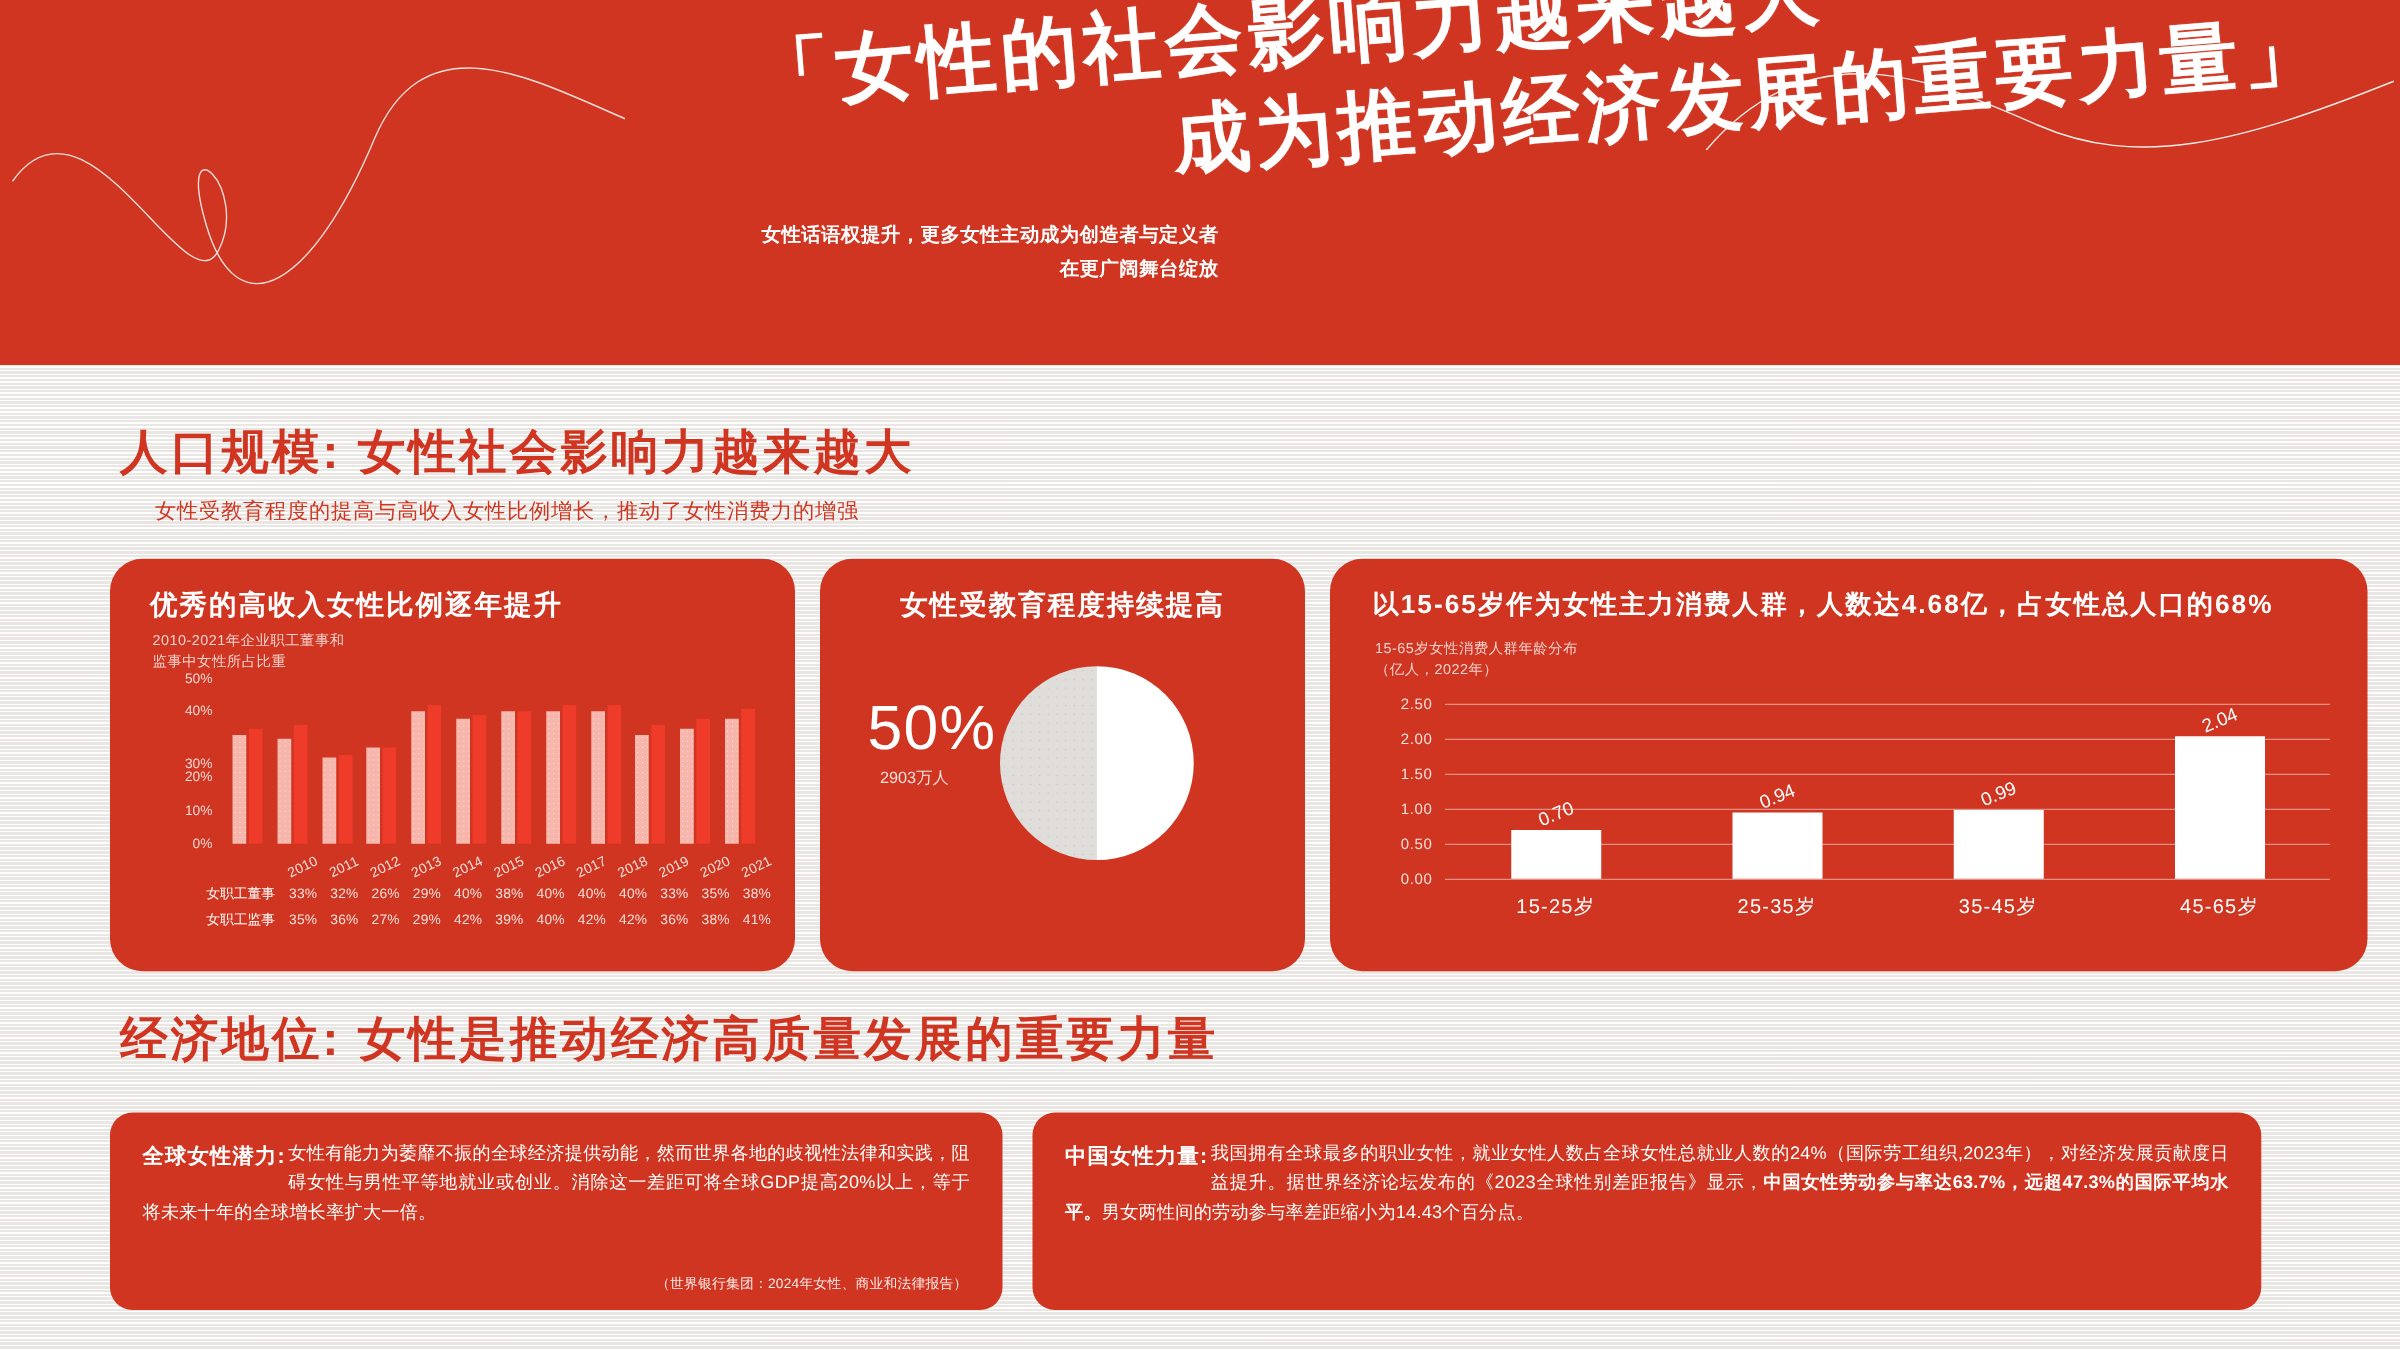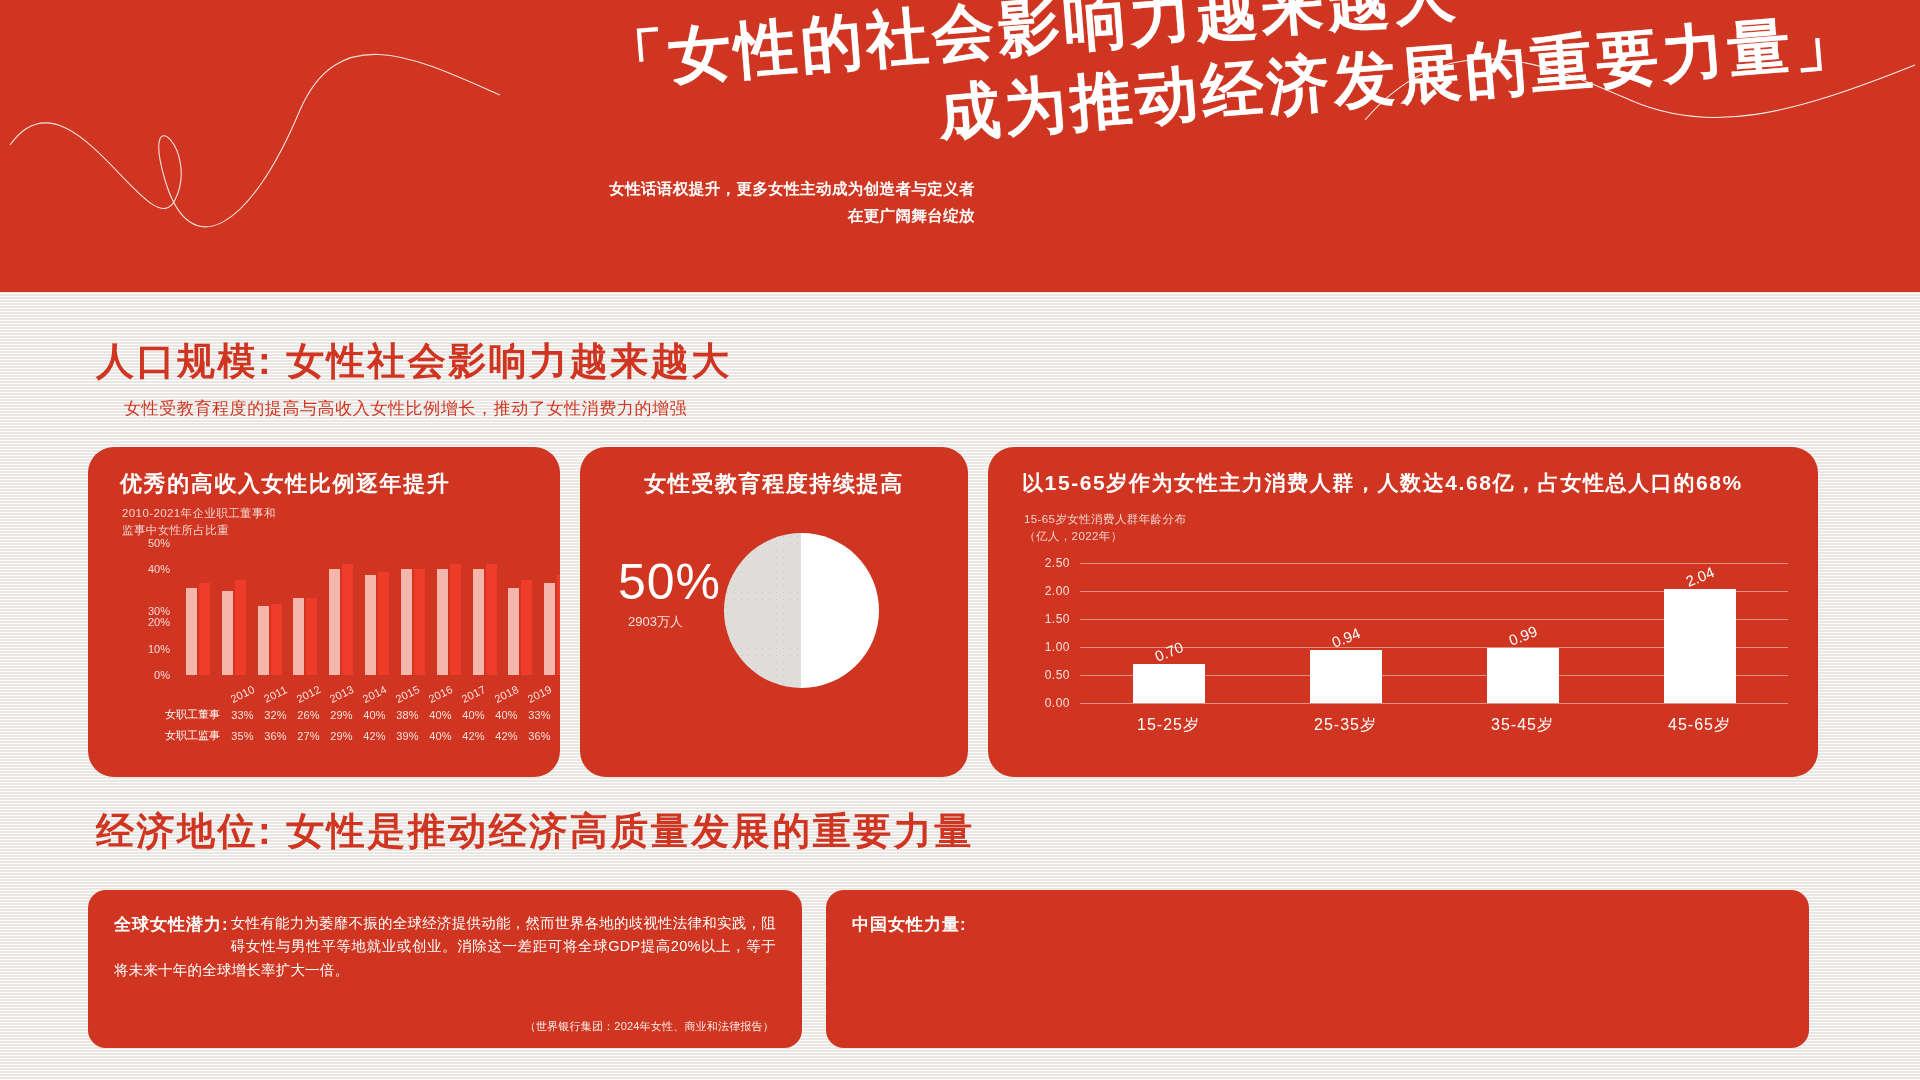--- a/index.html
+++ b/index.html
@@ -72,21 +72,21 @@
   #sec2 { position: absolute; left: 96px; top: 806px; }
 
   
   .cards { position: absolute; left: 88px; top: 447px; display: flex; gap: 20px; }
   .card {
     background: #cf3520;
     border-radius: 26px;
     position: relative;
     overflow: hidden;
   }
-  #card-income   { width: 472px; height: 330px; padding-left: 17px; }
+  #card-income   { width: 548px; height: 330px; padding-left: 17px; }
   #card-edu      { width: 388px; height: 330px; }
   #card-consume  { width: 830px; height: 330px; }
 
   .card-title {
     color: #fff; font-weight: 700; letter-spacing: 1.6px;
     font-size: 22px;
   }
   .card-note { color: rgba(255,255,255,0.78); font-size: 11.5px; line-height: 1.5; letter-spacing: .4px; }
 
   
@@ -392,14 +392,17 @@
 
 <div class="panels">
   <div class="panel" id="panel-global">
     <span class="panel-lead">全球女性潜力:</span>
     <div class="panel-body">女性有能力为萎靡不振的全球经济提供动能，然而世界各地的歧视性法律和实践，阻碍女性与男性平等地就业或创业。消除这一差距可将全球GDP提高20%以上，等于将未来十年的全球增长率扩大一倍。</div>
     <div class="panel-src">（世界银行集团：2024年女性、商业和法律报告）</div>
   </div>
 
   <div class="panel" id="panel-china">
     <span class="panel-lead">中国女性力量:</span>
+    <div class="panel-body">
+      <span>我国拥有全球最多的职业女性，就业女性人数占全球女性总就业人数的24%（国际劳工组织,2023年），对经济发展贡献度日益提升。据世界经济论坛发布的《2023全球性别差距报告》显示，</span><b>中国女性劳动参与率达63.7%，远超47.3%的国际平均水平。</b><span>男女两性间的劳动参与率差距缩小为14.43个百分点。</span>
+    </div>
   </div>
 </div>
 
 </body></html>

